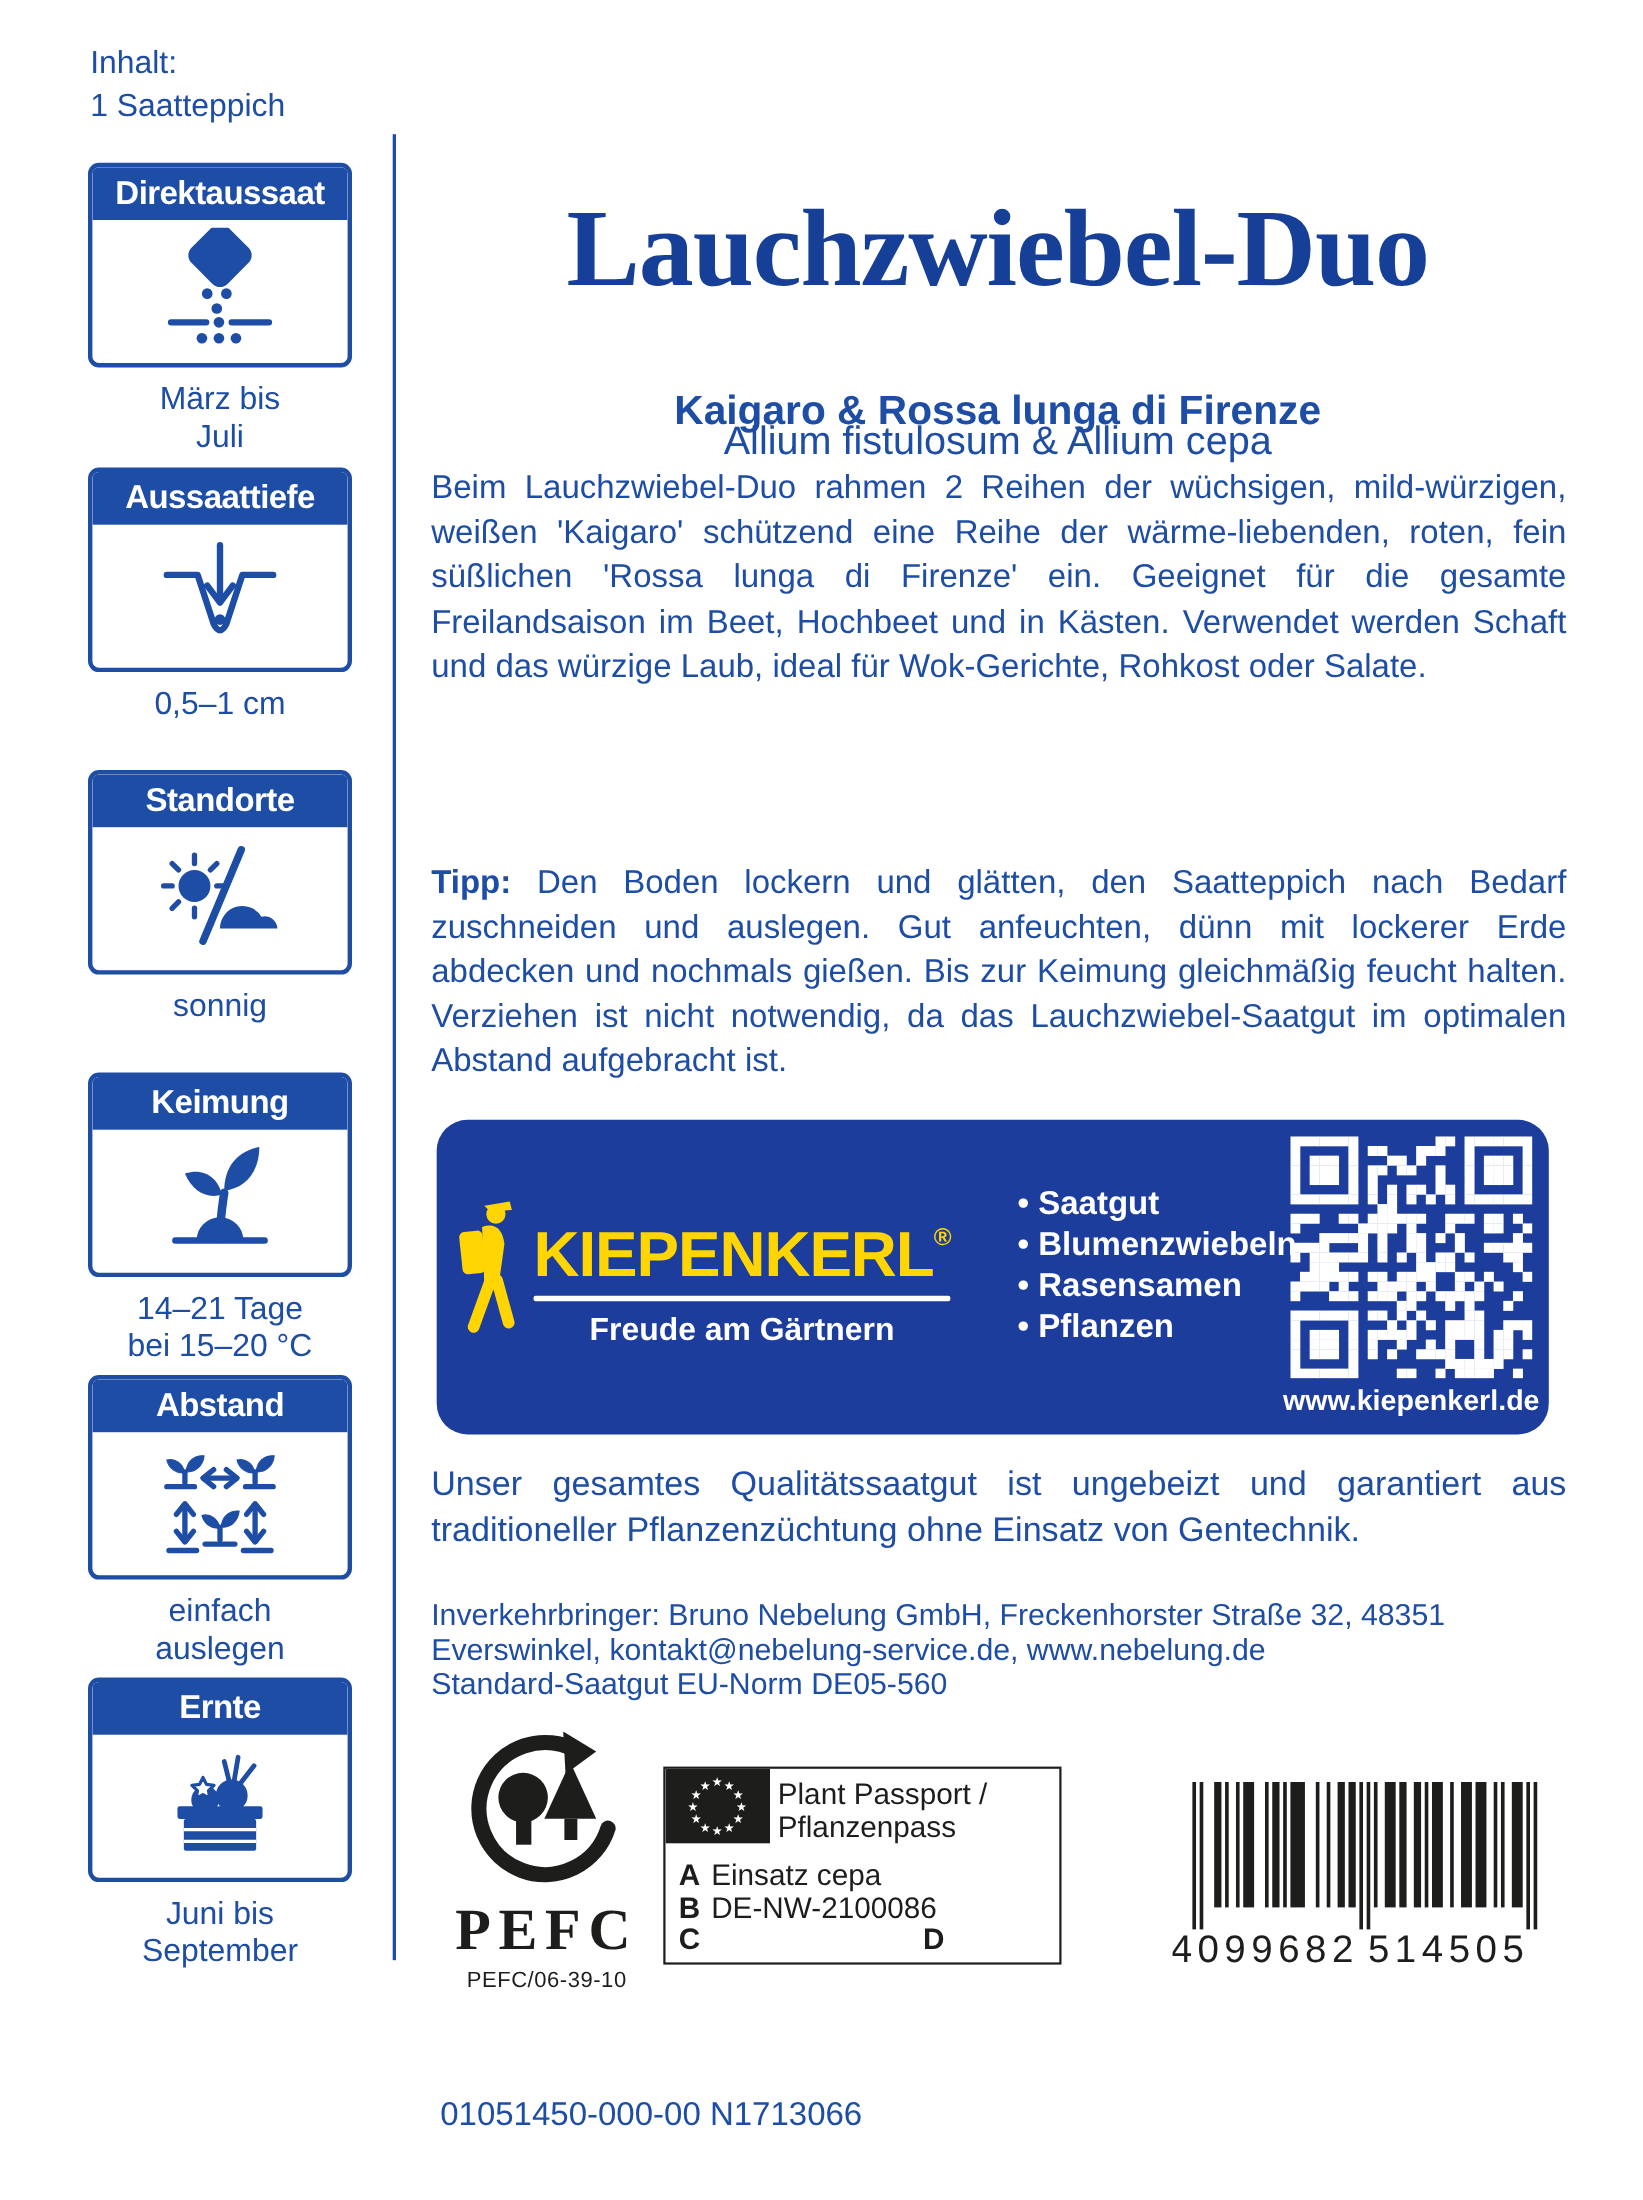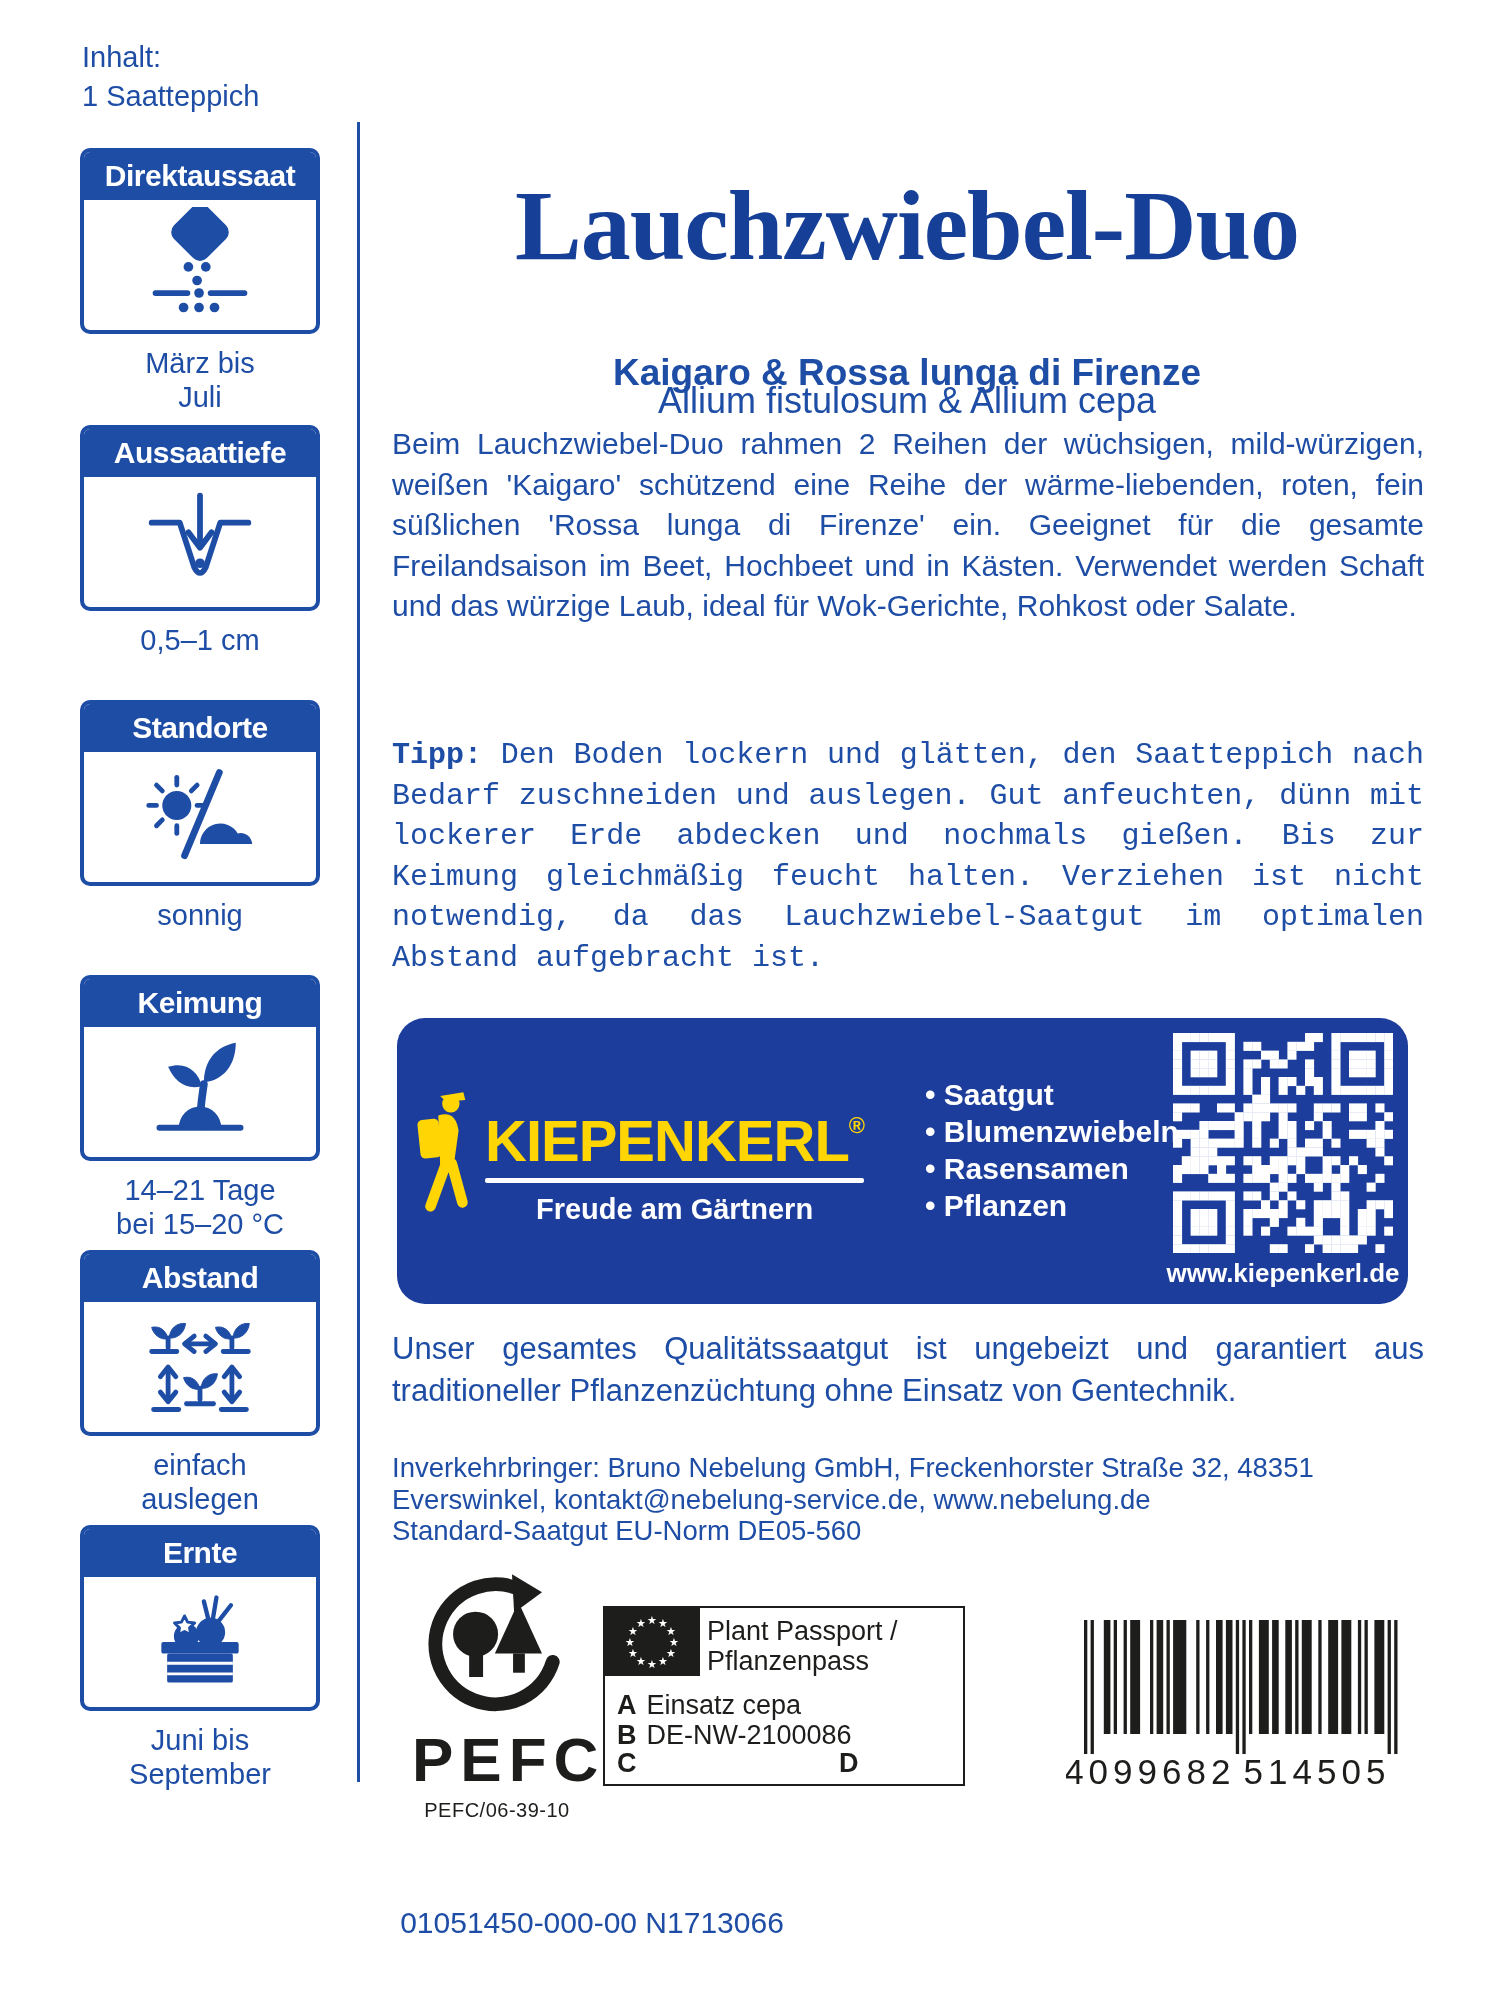--- a/index.html
+++ b/index.html
@@ -40,21 +40,21 @@
   .brand-rule{height:5px;background:#fff;margin-top:8px;border-radius:2px;}
   .tagline{color:#fff;font-size:29px;font-weight:700;margin-top:10px;}
   .bullets{position:absolute;left:528px;top:58px;color:#fff;font-size:30px;font-weight:700;line-height:37px;white-space:nowrap;}
   .qr{position:absolute;left:776px;top:15px;}
   .website{position:absolute;left:746px;top:240px;width:280px;text-align:center;color:#fff;font-size:26px;font-weight:700;}
 
   
   .quality{top:1328px;font-size:31px;line-height:42px;}
   .distrib{top:1452px;font-size:27.5px;line-height:31.5px;text-align:left;}
   .pefc{left:412px;top:1574px;width:170px;text-align:center;color:var(--ink);}
-  .pefc-name{font-size:62px;font-weight:800;letter-spacing:7px;margin-top:0px;font-family:Liberation Sans, sans-serif;}
+  .pefc-name{font-size:53px;font-weight:800;letter-spacing:7px;margin-top:0px;font-family:Liberation Serif, serif;}
   .pefc-code{font-size:20px;margin-top:4px;letter-spacing:0.5px;}
   .passport{left:603px;top:1606px;width:358px;height:176px;border:2px solid var(--ink);
             background:#fff;color:var(--ink);font-size:27px;}
   .pp-flag{position:absolute;left:0;top:0;}
   .pp-title{position:absolute;left:102px;top:8px;line-height:30px;}
   .pp-row{position:absolute;left:12px;white-space:nowrap;}
   .pp-key{font-weight:700;margin-right:10px;}
   .barcode{left:1066px;top:1620px;color:var(--ink);}
   .bc-text{font-size:35px;font-family:"Liberation Sans",sans-serif;fill:var(--ink);}
   .footer-code{left:392px;top:1906px;width:400px;text-align:center;font-size:30px;font-weight:500;}
@@ -214,21 +214,21 @@
         <div>September</div>
     </div>
   </div>
 
   <div class="abs title">Lauchzwiebel-Duo</div>
   <div class="abs varieties">Kaigaro &amp; Rossa lunga di Firenze</div>
   <div class="abs botanical">Allium fistulosum &amp; Allium cepa</div>
 
   <div class="abs para" style="top:424px;">Beim Lauchzwiebel-Duo rahmen 2 Reihen der wüchsigen, mild-würzigen, weißen 'Kaigaro' schützend eine Reihe der wärme-liebenden, roten, fein süßlichen 'Rossa lunga di Firenze' ein. Geeignet für die gesamte Freilandsaison im Beet, Hochbeet und in Kästen. Verwendet werden Schaft und das würzige Laub, ideal für Wok-Gerichte, Rohkost oder Salate.</div>
 
-  <div class="abs para" style="top:735px;font-family:Liberation Mono, monospace;">
+  <div class="abs para" style="top:783px;">
     <b>Tipp:</b>
     <span>Den Boden lockern und glätten, den Saatteppich nach Bedarf zuschneiden und auslegen. Gut anfeuchten, dünn mit lockerer Erde abdecken und nochmals gießen. Bis zur Keimung gleichmäßig feucht halten. Verziehen ist nicht notwendig, da das Lauchzwiebel-Saatgut im optimalen Abstand aufgebracht ist.</span>
   </div>
 
   <div class="abs banner">
     <div class="logo-row">
       <svg class="kiep-figure" width="58" height="140" viewBox="0 0 60 140">
         <g fill="#FFD503">
           <circle cx="35" cy="16" r="9"></circle>
           <path d="M24 8 L48 4 L50 12 L30 14 Z"></path>

